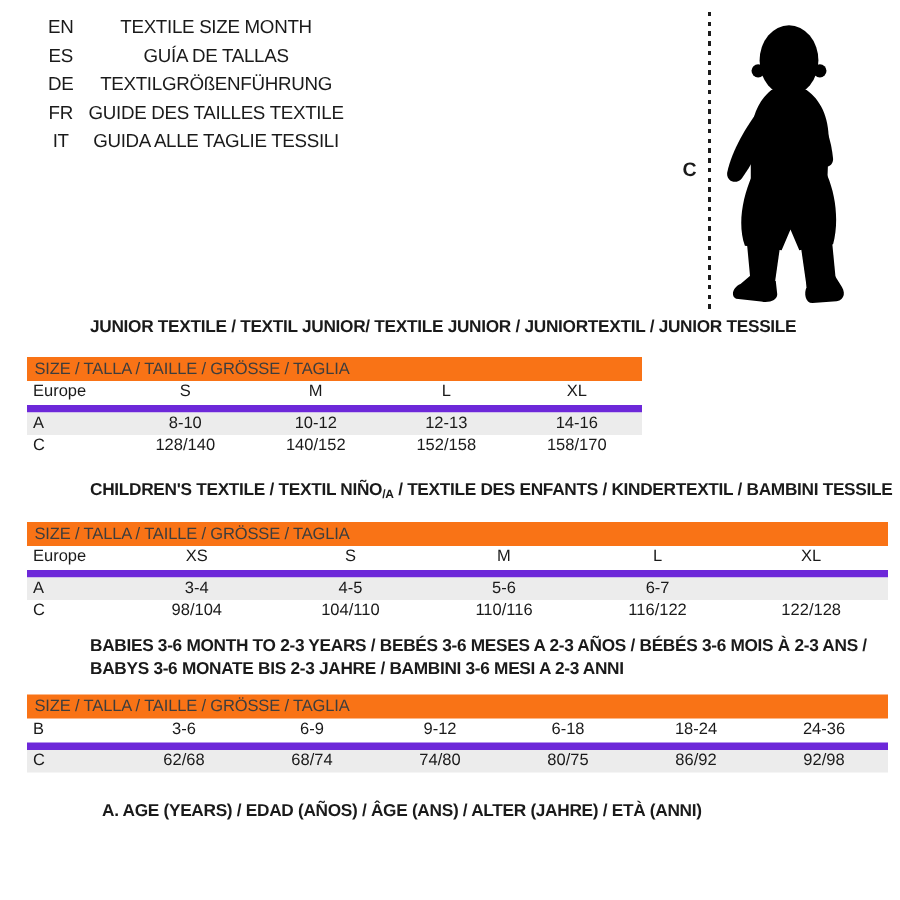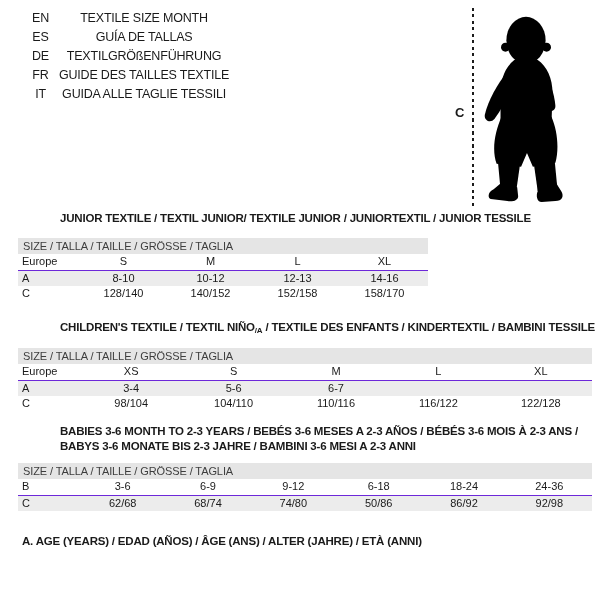--- a/index.html
+++ b/index.html
@@ -17,34 +17,34 @@
     background-image:repeating-linear-gradient(to bottom,#1c1c1c 0px,#1c1c1c 3px,transparent 3px,transparent 6.5px);}
   .height-label{position:absolute;left:455px;top:105px;font-weight:bold;font-size:13px;}
   .baby-svg{position:absolute;left:477px;top:8px;width:98px;height:198px;}
   
   .tbl-title{position:absolute;left:22px;font-weight:bold;font-size:11.5px;letter-spacing:-0.2px;white-space:nowrap;margin-left:38px;}
   .tbl-title .subscr{font-size:8px;vertical-align:-2px;}
   .size-table{position:absolute;left:18px;}
   .t1{width:410px;top:238px;}
   .t2{width:574px;top:348px;}
   .t3{width:574px;top:463px;}
-  .size-bar{height:16px;line-height:16px;background:#e5e5e5;color:#3d3d3d;
+  .size-bar{height:16px;line-height:16px;background:#f97316;color:#3d3d3d;
     font-size:11px;padding-left:5px;box-sizing:border-box;letter-spacing:-0.1px;}
   .trow{display:grid;height:15.5px;line-height:15.5px;font-size:11px;}
   .t1 .trow{grid-template-columns:62px repeat(4,1fr);}
   .t2 .trow{grid-template-columns:62px repeat(5,1fr);}
   .t3 .trow{grid-template-columns:62px repeat(6,1fr);}
   .trow .tlabel{padding-left:4px;text-align:left;}
   .trow .tcell{text-align:center;}
-  .trow.rule{border-bottom:1px solid #6d28d9;}
+  .trow.rule{border-bottom:5px solid #6d28d9;}
   .trow.alt{background:#ececec;}
   
   .legend{position:absolute;left:22px;top:534px;}
   .legend-line{height:15.5px;line-height:15.5px;font-weight:bold;font-size:11.5px;
-    letter-spacing:-0.2px;white-space:nowrap;}
+    letter-spacing:-0.2px;white-space:nowrap;margin-left:46px;}
 </style>
 </head>
 <body>
 
 <div class="lang-block">
   <div class="lang-row">
     <span>EN</span>
     <span>TEXTILE SIZE MONTH</span>
   </div>
   <div class="lang-row">
@@ -116,20 +116,21 @@
     <div class="tlabel">Europe</div>
     <div class="tcell">XS</div>
     <div class="tcell">S</div>
     <div class="tcell">M</div>
     <div class="tcell">L</div>
     <div class="tcell">XL</div>
   </div>
   <div class="trow alt">
     <div class="tlabel">A</div>
     <div class="tcell">3-4</div>
+    <div class="tcell">4-5</div>
     <div class="tcell">5-6</div>
     <div class="tcell">6-7</div>
   </div>
   <div class="trow">
     <div class="tlabel">C</div>
     <div class="tcell">98/104</div>
     <div class="tcell">104/110</div>
     <div class="tcell">110/116</div>
     <div class="tcell">116/122</div>
     <div class="tcell">122/128</div>
@@ -147,21 +148,21 @@
     <div class="tcell">9-12</div>
     <div class="tcell">6-18</div>
     <div class="tcell">18-24</div>
     <div class="tcell">24-36</div>
   </div>
   <div class="trow alt">
     <div class="tlabel">C</div>
     <div class="tcell">62/68</div>
     <div class="tcell">68/74</div>
     <div class="tcell">74/80</div>
-    <div class="tcell">50/86</div>
+    <div class="tcell">80/75</div>
     <div class="tcell">86/92</div>
     <div class="tcell">92/98</div>
   </div>
 </div>
 
 <div class="legend">
   <div class="legend-line">A. AGE (YEARS) / EDAD (AÑOS) / ÂGE (ANS) / ALTER (JAHRE) / ETÀ (ANNI)</div>
 </div>
 
 </body></html>

